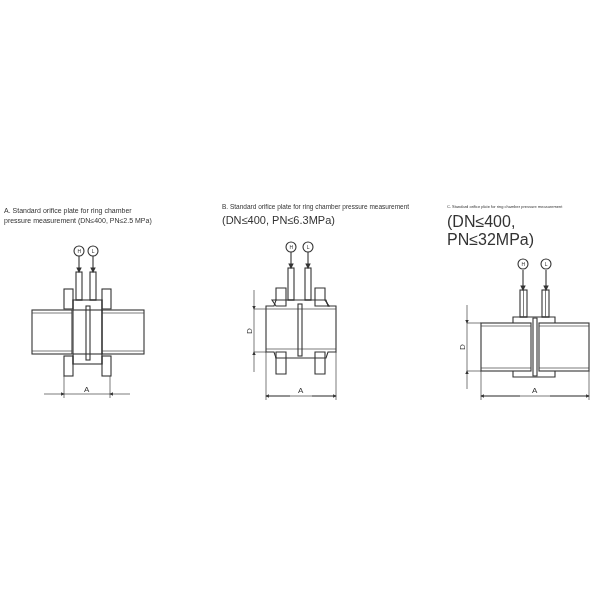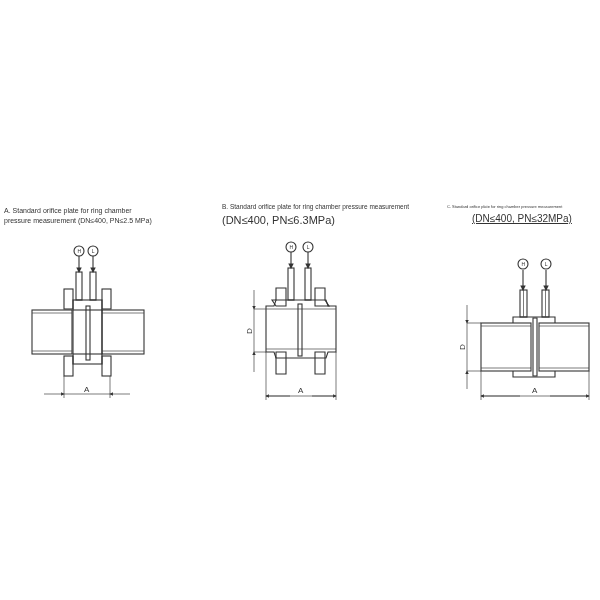--- a/index.html
+++ b/index.html
@@ -2,21 +2,21 @@
 <html><head>
 <meta charset="utf-8">
 <style>
   html,body{margin:0;padding:0;background:#fff;}
   body{width:600px;height:600px;position:relative;overflow:hidden;font-family:"Liberation Sans",sans-serif;color:#222;}
   .cap{position:absolute;color:#333;}
   .cap-a{left:4px;top:206px;font-size:7px;line-height:10px;}
   .cap-b-small{left:222px;top:203px;font-size:6.5px;}
   .cap-b-big{left:222px;top:214px;font-size:11px;}
   .cap-c-small{left:447px;top:204px;font-size:4px;}
-  .cap-c-big{left:472px;top:213px;font-size:10px;text-decoration:underline;}
+  .cap-c-big{left:447px;top:213px;font-size:16px;}
   svg{position:absolute;left:0;top:0;}
   .ln{stroke:#333;fill:none;stroke-width:1.1;}
   .thin{stroke:#444;fill:none;stroke-width:0.7;}
   .lbl{font-family:"Liberation Sans",sans-serif;font-size:8px;fill:#333;}
   .tiny{font-family:"Liberation Sans",sans-serif;font-size:5px;fill:#333;}
 </style>
 </head>
 <body>
 
 <div class="cap cap-a">

